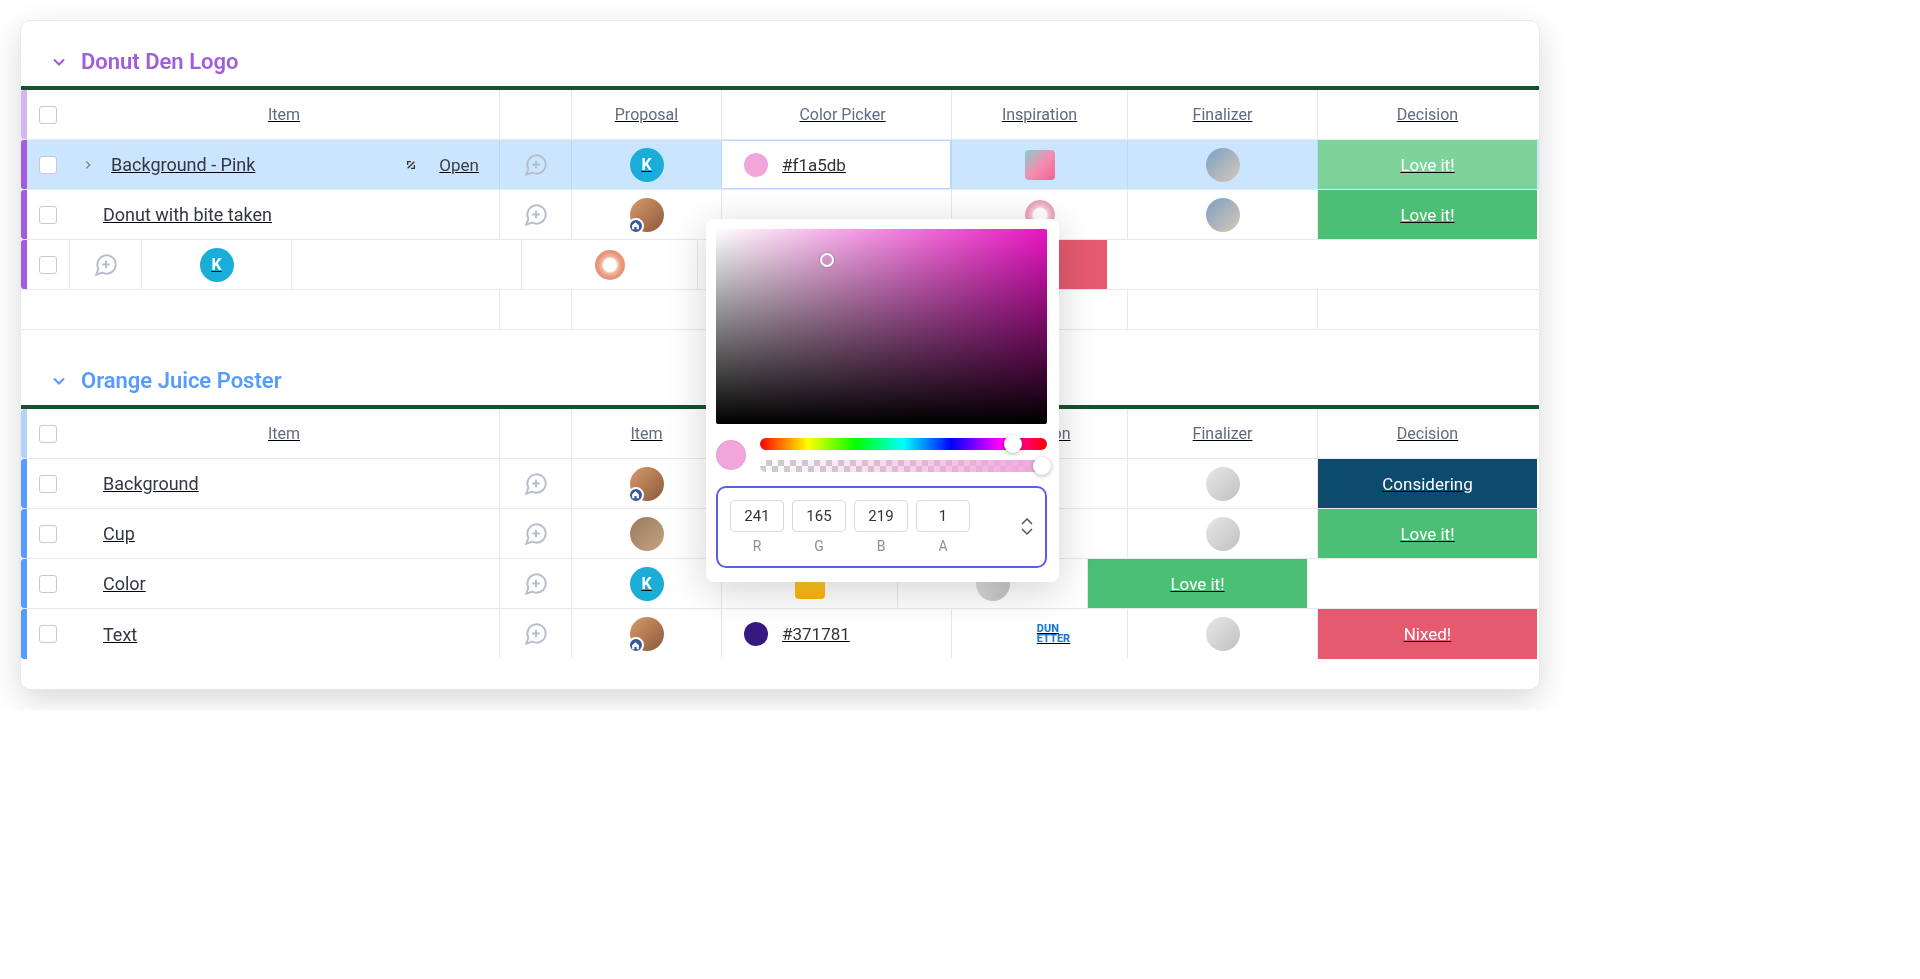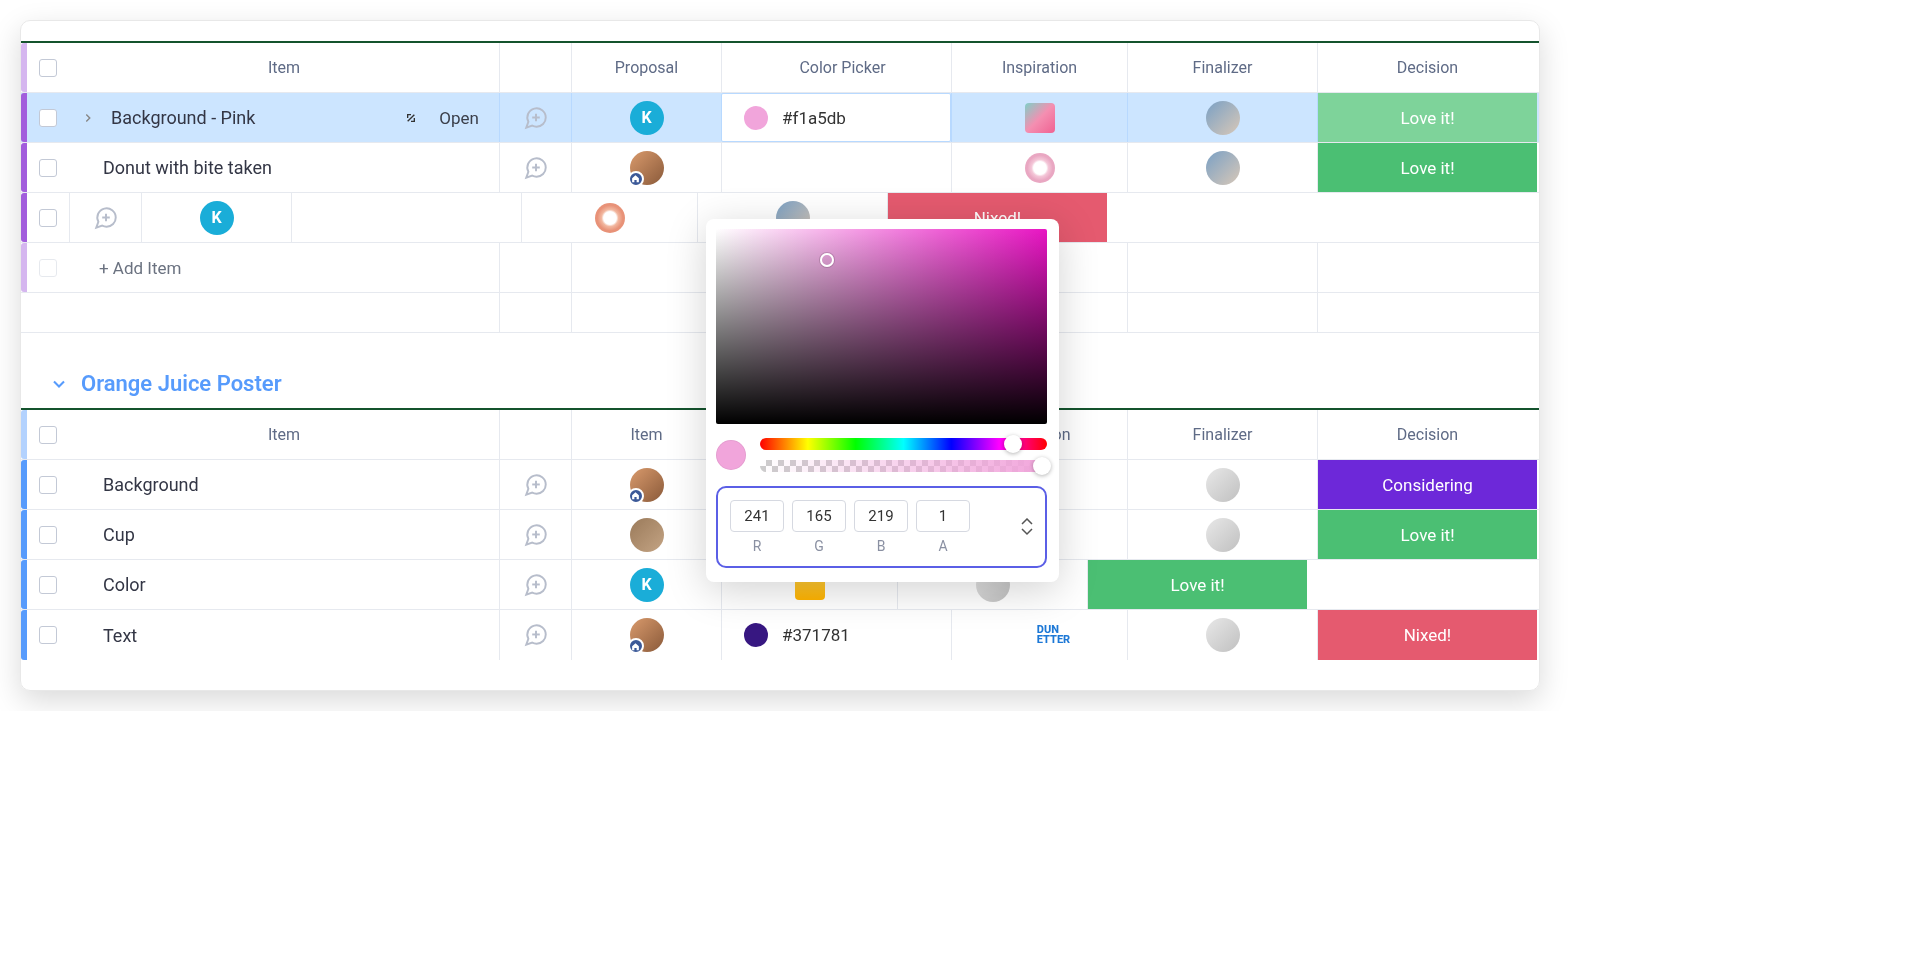--- a/index.html
+++ b/index.html
@@ -8,21 +8,21 @@
 
   .group { margin-bottom: 30px; }
   .group-header { display:flex; align-items:center; gap:12px; padding: 8px 20px 12px 28px; }
   .group-header .chev { width:20px; height:20px; display:flex; align-items:center; justify-content:center; cursor:pointer;}
   .group-title { font-size: 22px; font-weight:600; }
   .purple .group-title { color:#a25ddc; }
   .purple .chev svg { stroke:#a25ddc; }
   .blue .group-title { color:#579bfc; }
   .blue .chev svg { stroke:#579bfc; }
 
-  .grid { width:100%; border-top:2px solid #14532d; }
+  .grid { width:100%; border-top:4px solid #14532d;text-decoration:underline; }
   .row { display:flex; align-items:stretch; border-bottom:1px solid #e6e9ef; min-height:50px; }
   .row.header .cell { color:#5f6b86; font-size:16px; }
   .row.selected { background:#cce5ff; }
   .row.selected .cell { border-color:#b8d9ff; }
   .row .left-bar { width:6px; flex-shrink:0; border-radius:3px 0 0 3px;}
   .purple .row .left-bar { background:#a25ddc; }
   .blue .row .left-bar { background:#579bfc; }
   .row.header .left-bar, .row.additem .left-bar { opacity:0.45;}
   .row.spacer { min-height:40px;}
   .row.spacer .left-bar { opacity:0;}
@@ -89,28 +89,36 @@
   .num-box { width:54px; height:32px; border:1px solid #d6d9e1; border-radius:4px; display:flex; align-items:center; justify-content:center; font-size:15px; color:#333;}
   .labels { display:flex; gap:8px; margin-top:6px;}
   .labels span { width:54px; text-align:center; font-size:14px; color:#8a90a2;}
   .col { display:flex; flex-direction:column;}
   .spinner { display:flex; flex-direction:column; gap:2px; margin-left:auto;}
   .spinner svg { width:12px; height:8px; stroke:#555;}
 
   .dec-love { background:#4bbf73; }
   .dec-love-lt { background:#7ed39a; }
   .dec-nix { background:#e55a6f; }
-  .dec-consider { background:#6d28d9; }
+  .dec-consider { background:#0c4a6e; }
 </style>
 </head>
 <body>
 
 <div class="board">
 
   <div class="group purple">
+    <div class="group-header">
+      <span class="chev">
+        <svg viewBox="0 0 24 24" width="20" height="20" fill="none" stroke-width="2.5">
+            <polyline points="6 9 12 15 18 9"></polyline>
+          </svg>
+      </span>
+      <span class="group-title">Donut Den Logo</span>
+    </div>
     <div class="grid">
 
       <div class="row header">
         <div class="left-bar"></div>
         <div class="cell c-check">
             <div class="checkbox"></div>
           </div>
         <div class="cell c-item first" style="justify-content:center;">Item</div>
         <div class="cell c-sub"></div>
         <div class="cell c-proposal">Proposal</div>
@@ -224,35 +232,20 @@
             <div class="thumb" style="background:radial-gradient(circle at 50% 50%, #fff 30%, #f2b8a0 40%, #e89278 60%);border-radius:50%;"></div>
           </div>
         <div class="cell c-final">
             <div class="avatar img2"></div>
           </div>
         <div class="cell c-dec dec-nix">
             <span>Nixed!</span>
           </div>
       </div>
 
-      <div class="row additem">
-        <div class="left-bar"></div>
-        <div class="cell c-check">
-            <div class="checkbox" style="opacity:.4;"></div>
-          </div>
-        <div class="cell c-item first">
-            <span class="add-item">+ Add Item</span>
-          </div>
-        <div class="cell c-sub"></div>
-          <div class="cell c-proposal"></div>
-          <div class="cell c-color"></div>
-          <div class="cell c-insp"></div>
-          <div class="cell c-final"></div>
-          <div class="cell c-dec" style="background:transparent;"></div>
-      </div>
       <div class="row spacer">
         <div class="left-bar"></div>
         <div class="cell c-check" style="border:none;"></div>
         <div class="cell c-item first"></div>
           <div class="cell c-sub"></div>
           <div class="cell c-proposal"></div>
           <div class="cell c-color"></div>
           <div class="cell c-insp"></div>
           <div class="cell c-final"></div>
           <div class="cell c-dec"></div>

